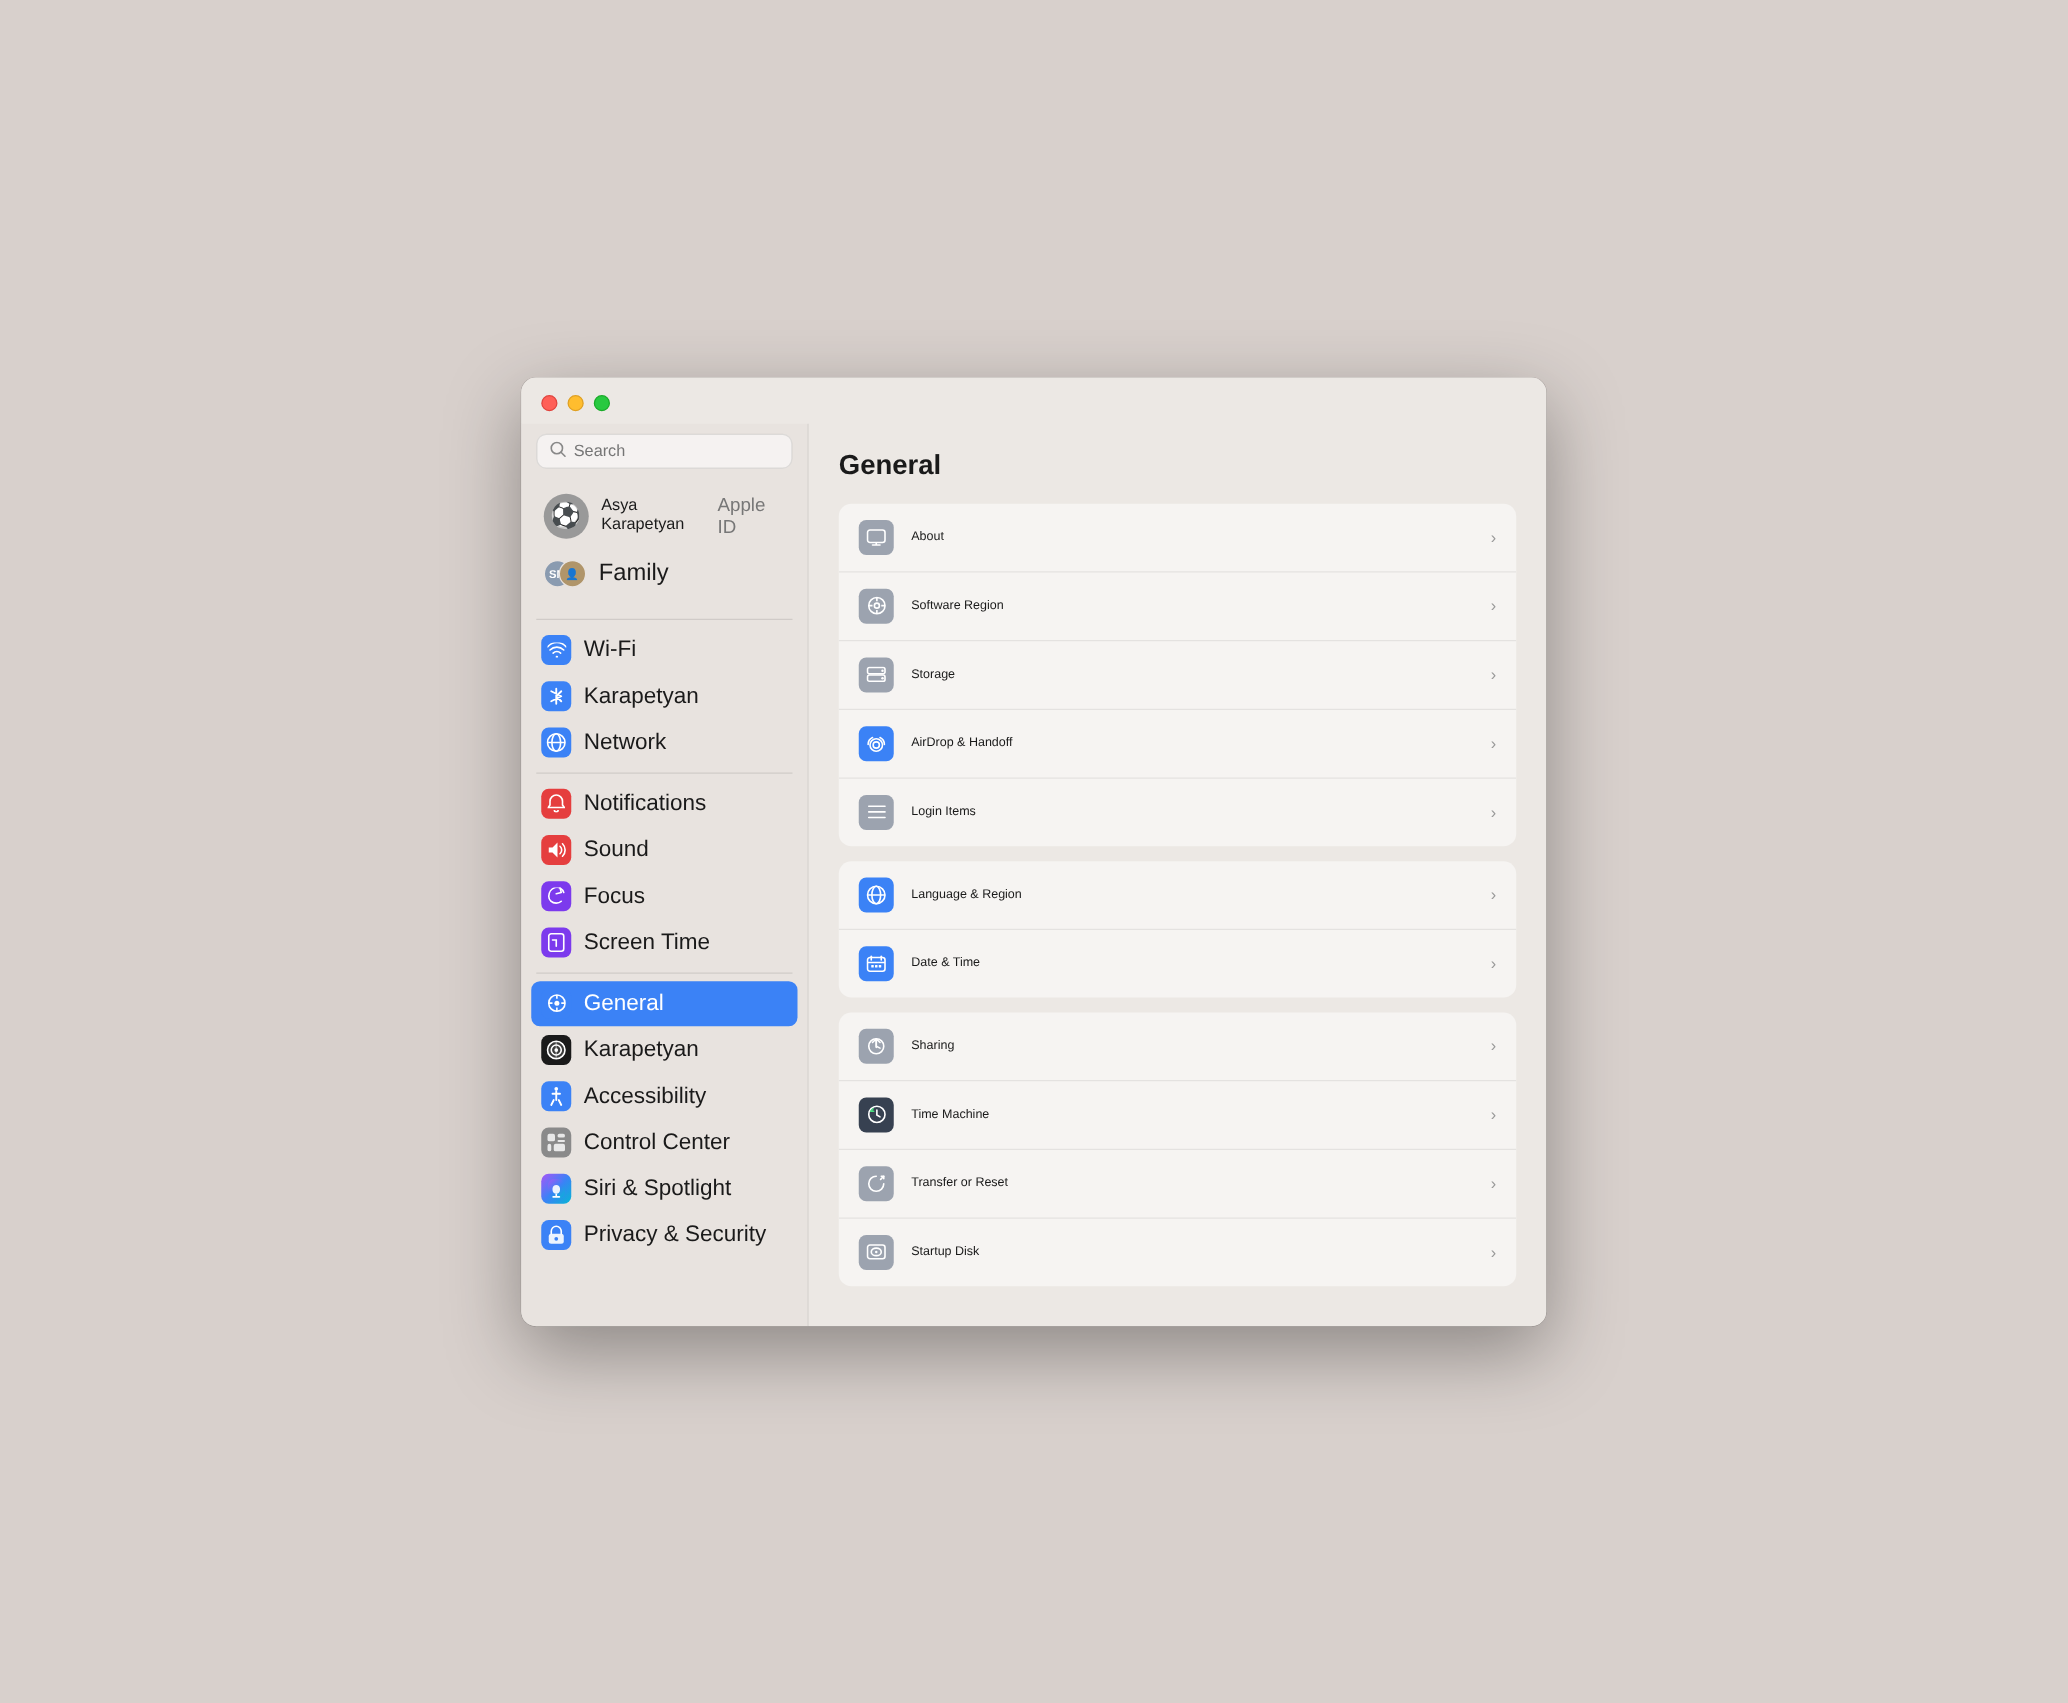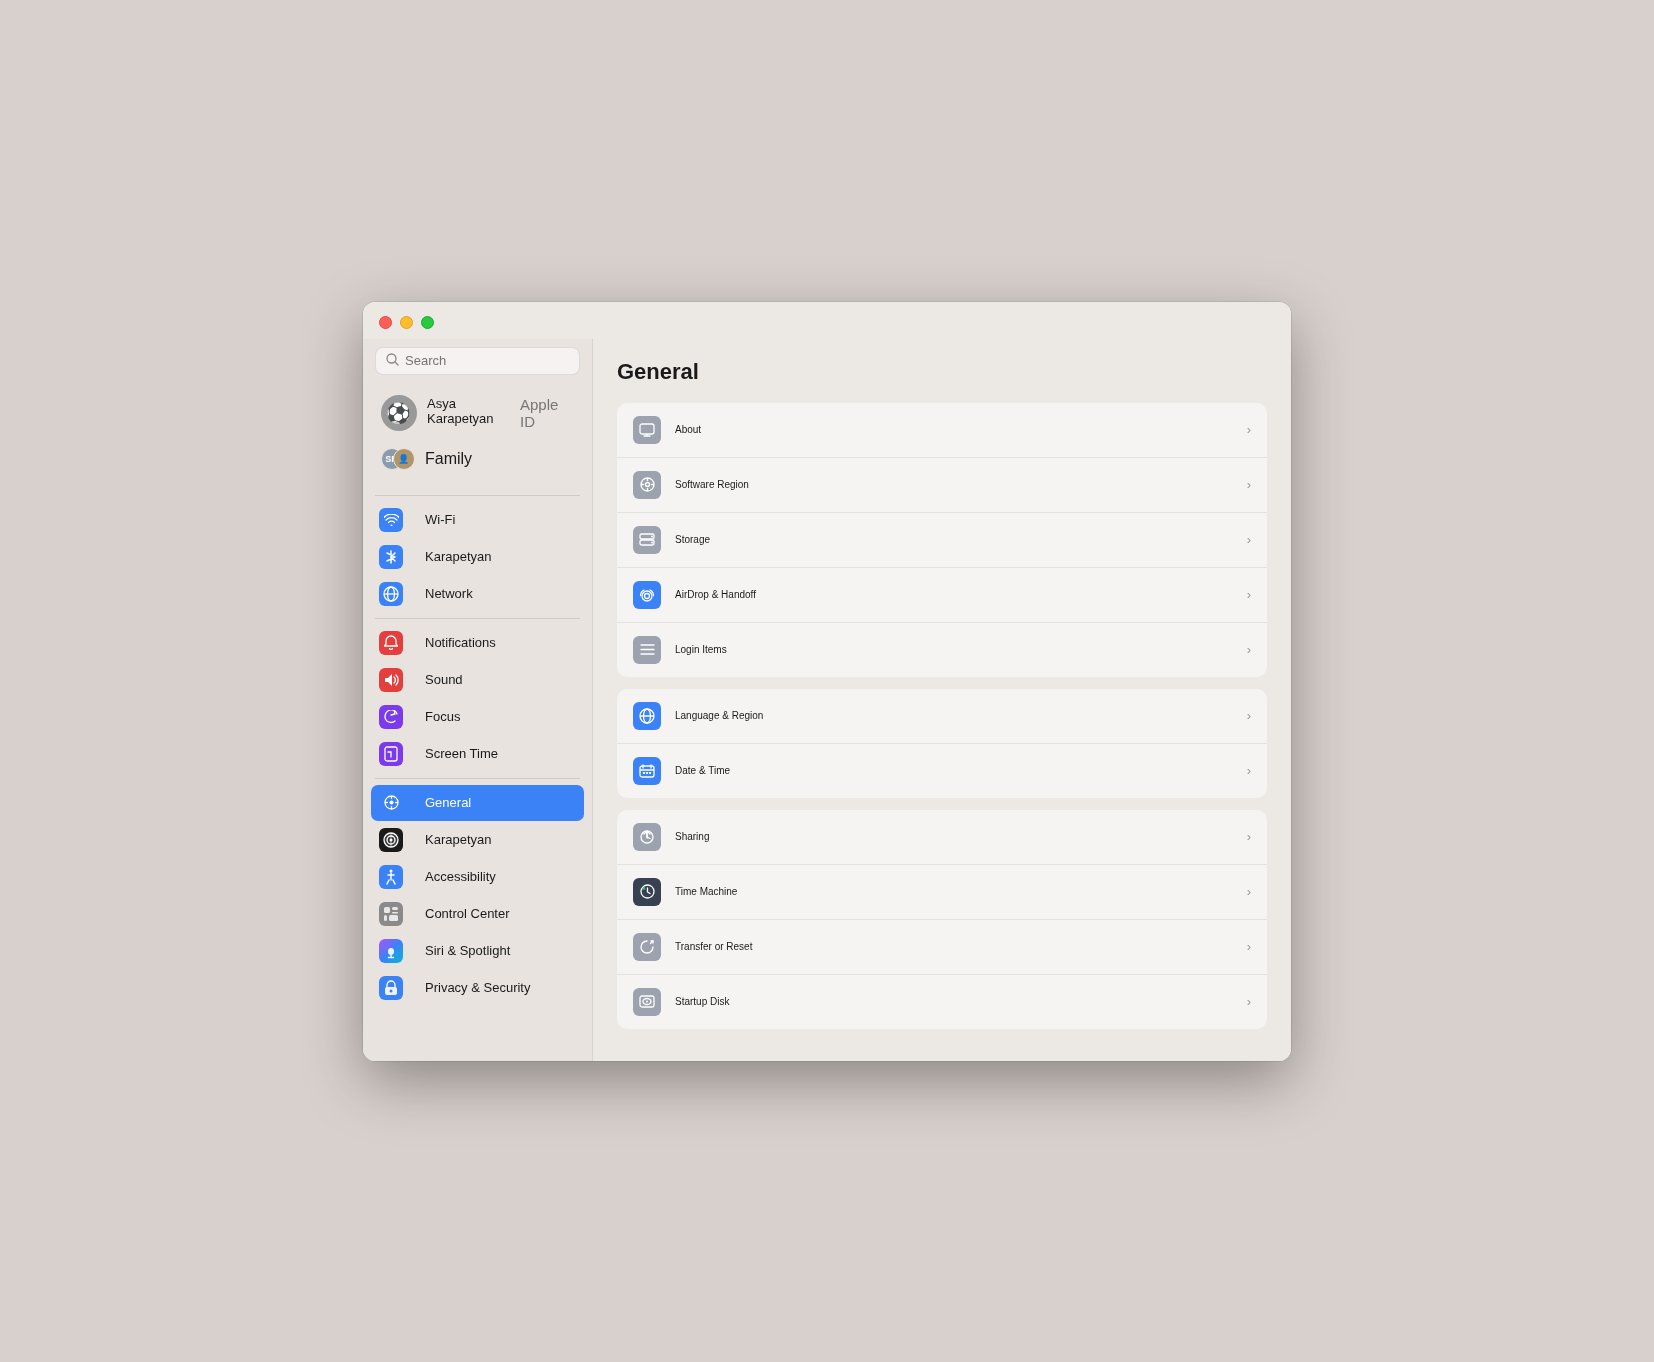--- a/index.html
+++ b/index.html
@@ -7,21 +7,21 @@
     body {
       background: #d8d0cc;
       display: flex;
       align-items: center;
       justify-content: center;
       min-height: 100vh;
       font-family: -apple-system, BlinkMacSystemFont, 'SF Pro Text', 'Helvetica Neue', sans-serif;
     }
 
     .window {
-      width: 928px;
+      width: 820px;
       min-height: 740px;
       background: #ece8e4;
       border-radius: 12px;
       box-shadow: 0 20px 60px rgba(0,0,0,0.35), 0 0 0 0.5px rgba(0,0,0,0.15);
       display: flex;
       flex-direction: column;
       overflow: hidden;
     }
 
     .titlebar {
@@ -156,21 +156,21 @@
     }
 
     .family-av2 {
       background: #b0956a;
       left: 12px;
       z-index: 2;
       font-size: 9px;
       color: white;
     }
 
-    .family-label { font-size: 16px; color: #1a1a1a; }
+    .family-label { font-size: 19px; color: #1a1a1a; }
 
     .sidebar-divider {
       height: 1px;
       background: rgba(0,0,0,0.1);
       margin: 6px 12px;
     }
 
     .sidebar-group {
       display: flex;
       flex-direction: column;
@@ -202,23 +202,22 @@
       height: 24px;
       border-radius: 6px;
       display: flex;
       align-items: center;
       justify-content: center;
       flex-shrink: 0;
       font-size: 14px;
     }
 
     .item-label {
-      font-size: 13px;
+      font-size: 18px;
       color: #1a1a1a;
-      margin-left: 12px;
     }
 
     
     .icon-wifi       { background: #3b82f6; color: white; }
     .icon-bluetooth  { background: #3b82f6; color: white; }
     .icon-network    { background: #3b82f6; color: white; }
     .icon-notif      { background: #e53e3e; color: white; }
     .icon-sound      { background: #e53e3e; color: white; }
     .icon-focus      { background: #7c3aed; color: white; }
     .icon-screentime { background: #7c3aed; color: white; }

